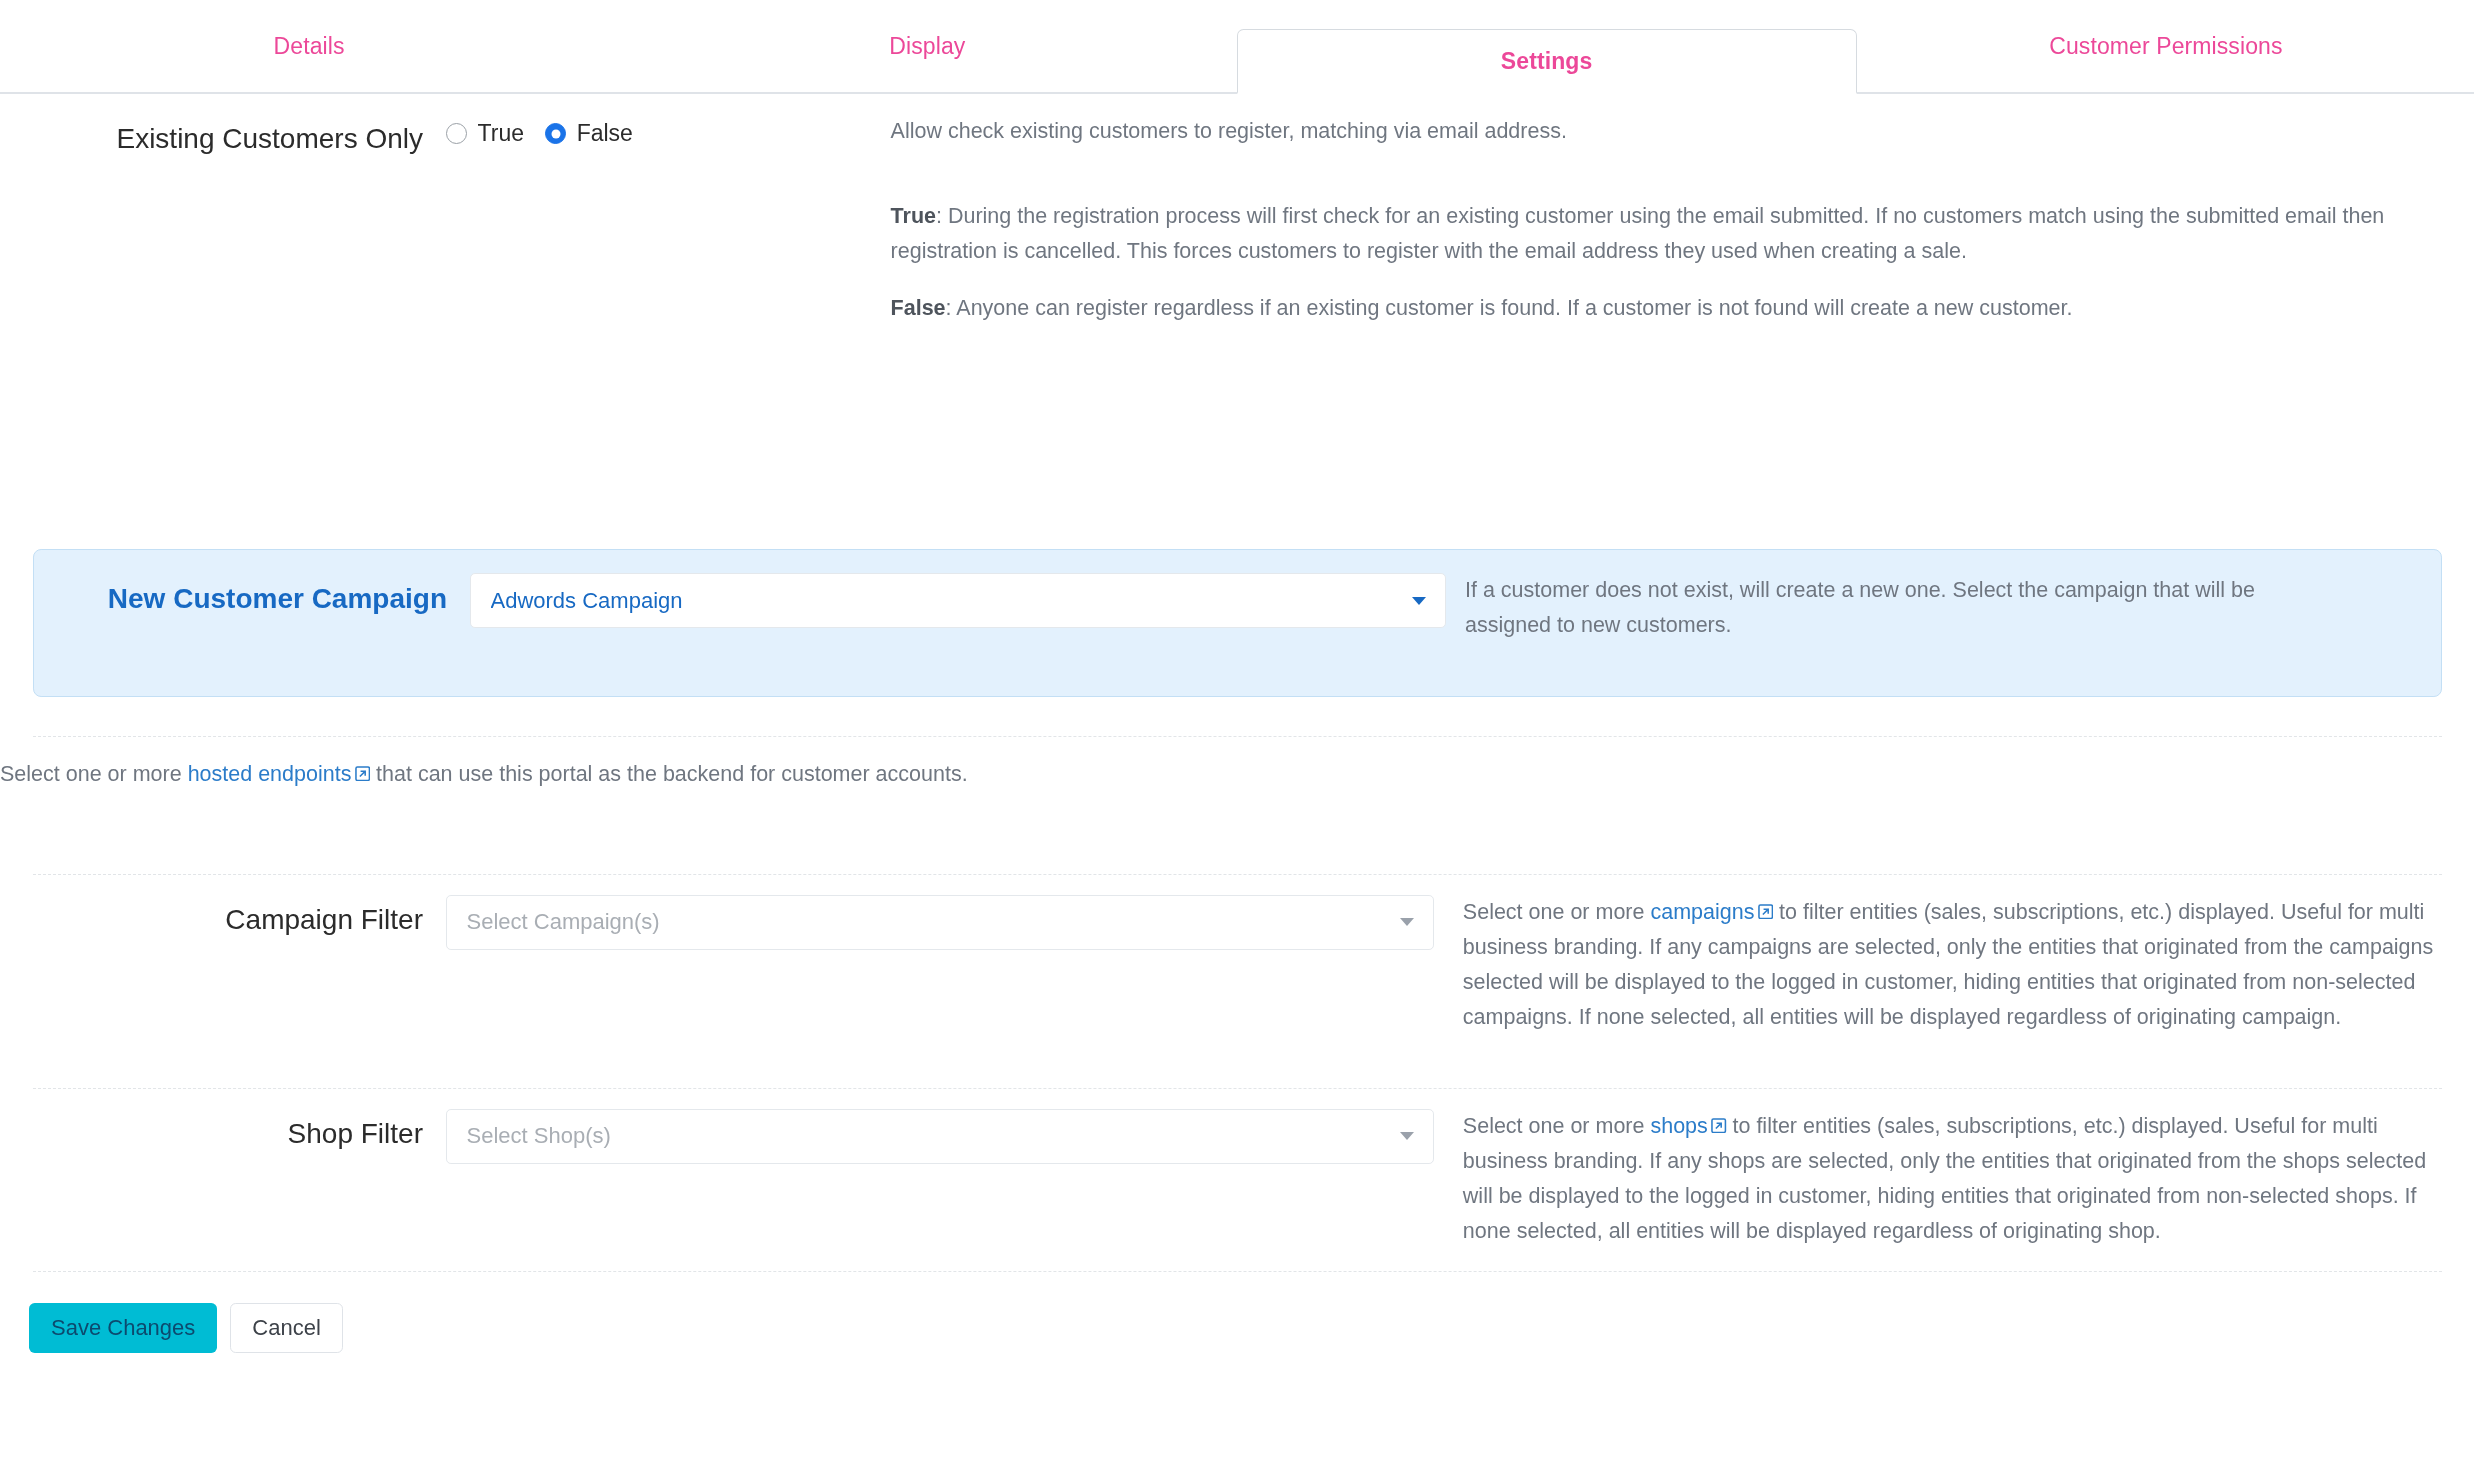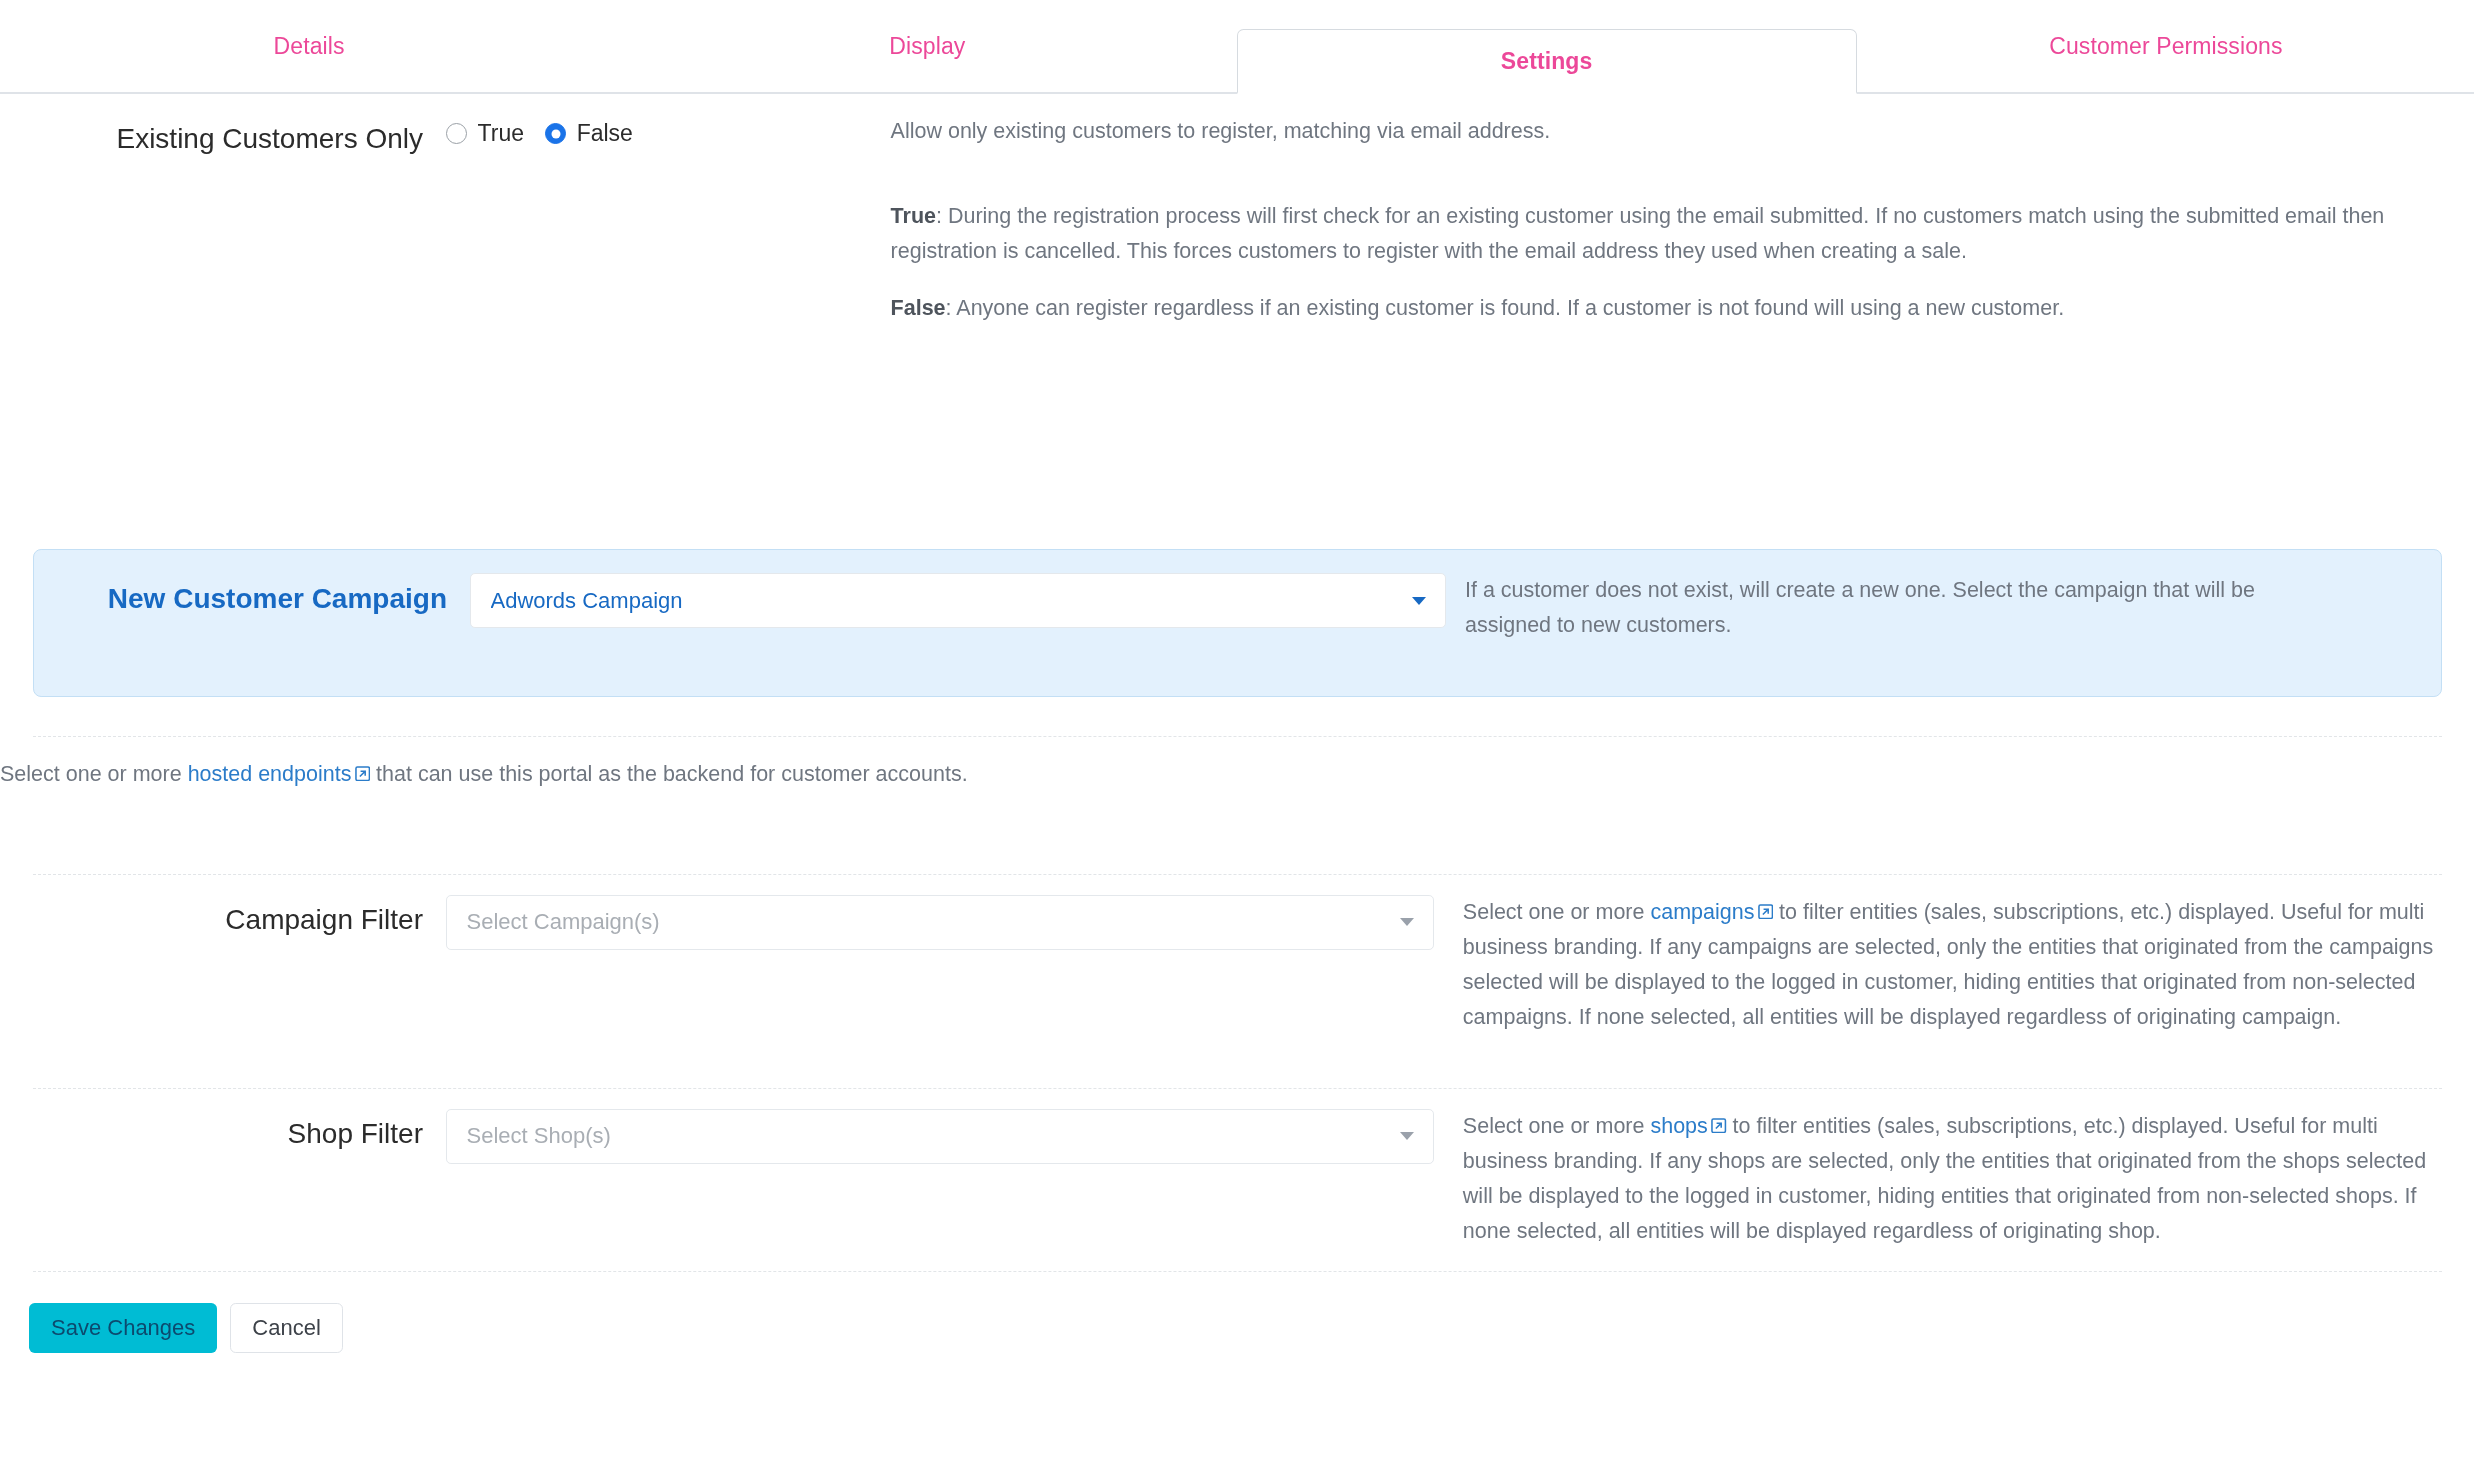--- a/index.html
+++ b/index.html
@@ -279,26 +279,26 @@
           </label>
           <label class="radio-item">
             <span class="radio-dot checked"></span>
             <span class="radio-label">False</span>
           </label>
         </div>
       </div>
     </div>
     <div class="right">
       <div class="help">
-        <div>Allow only existing customers to register, matching via email address.</div>
+        <div>Allow check existing customers to register, matching via email address.</div>
         <div class="gap" style="margin-top:2.35em;">
           <b>True</b><span>: During the registration process  will first check for an existing customer using the email submitted. If no customers match using the submitted email then registration is cancelled. This forces customers to register with the email address they used when creating a sale.</span>
         </div>
         <div class="gap">
-          <b>False</b><span>: Anyone can register regardless if an existing customer is found. If a customer is not found will using a new customer.</span>
+          <b>False</b><span>: Anyone can register regardless if an existing customer is found. If a customer is not found will create a new customer.</span>
         </div>
       </div>
     </div>
   </div>
 
   <div class="row highlight" style="min-height:148px;">
     <div class="left">
       <div class="label">New Customer Campaign</div>
       <div class="control">
         <div class="select accent-caret w-1200">

